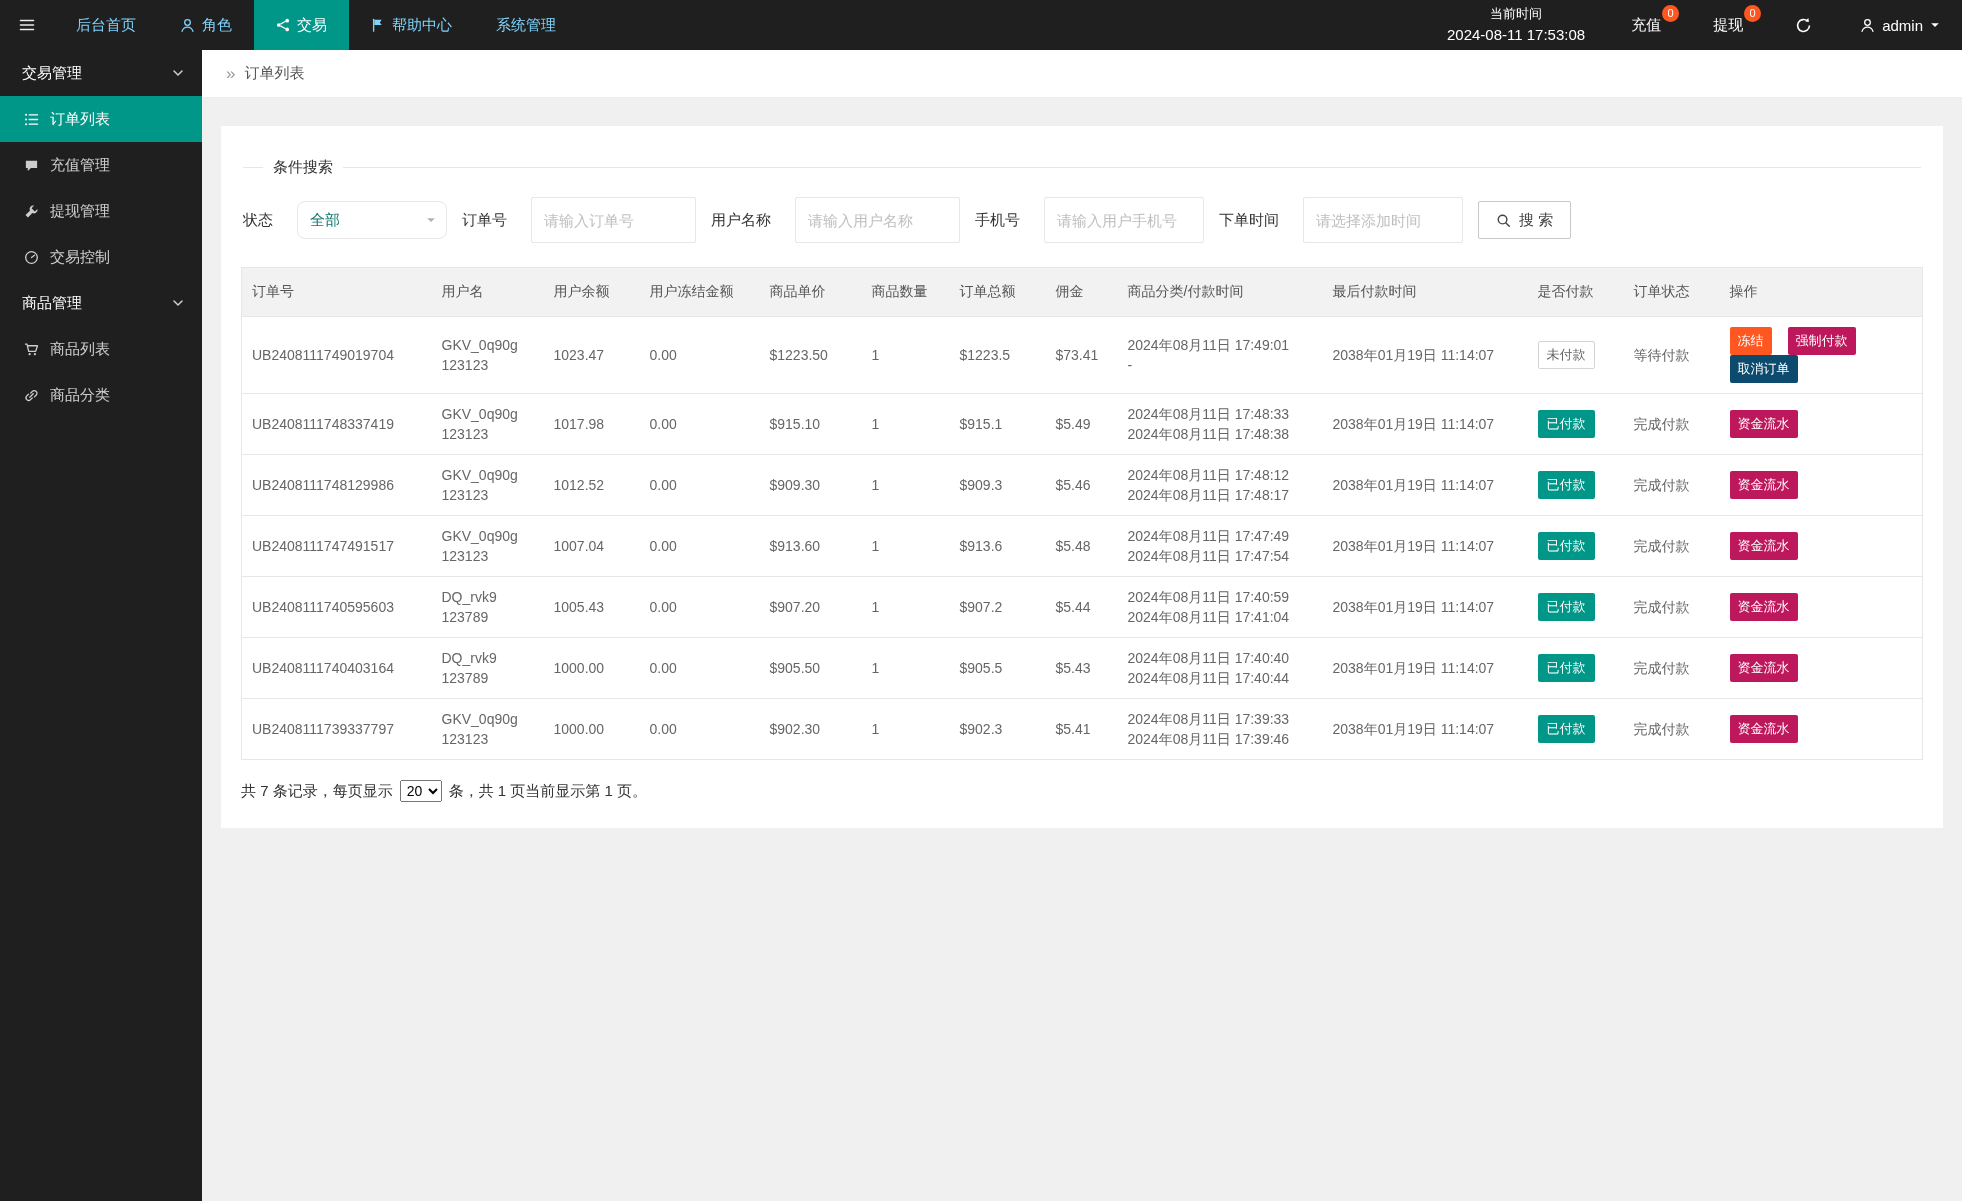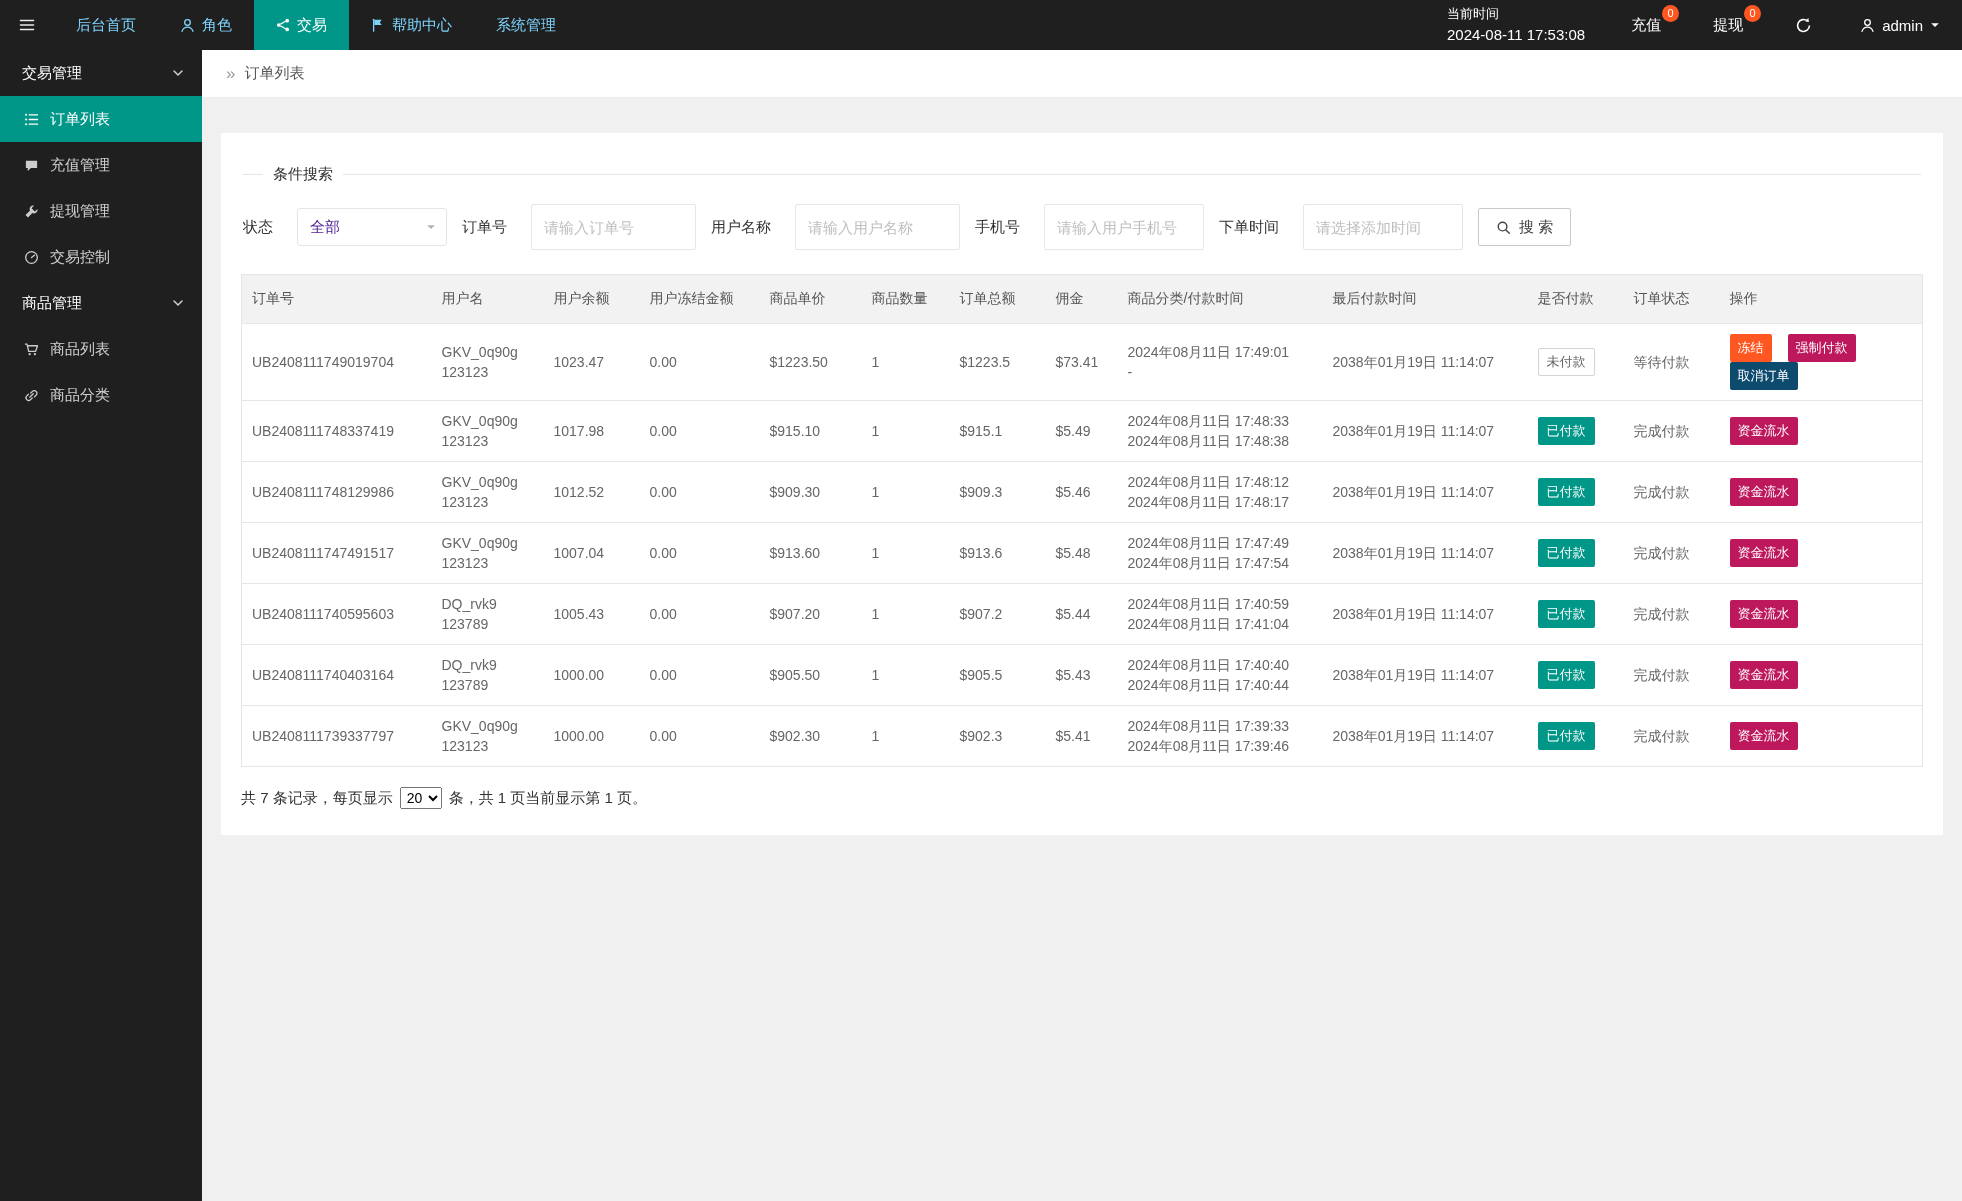--- a/index.html
+++ b/index.html
@@ -8,21 +8,21 @@
 
   
   .navbar { height:50px; background:#1f1f1f; display:flex; align-items:stretch; }
   .logo { width:202px; min-width:202px; display:flex; align-items:center; padding-left:18px; color:#fff; font-size:20px; font-weight:bold; }
   .logo-sup { font-size:10px; font-weight:normal; margin-left:3px; transform:translateY(-7px); }
   .nav-burger { width:54px; display:flex; align-items:center; justify-content:center; color:#ececec; cursor:pointer; }
   .nav-menu { display:flex; align-items:stretch; }
   .nav-item { display:flex; align-items:center; gap:7px; padding:0 22px; color:#7dd3fc; font-size:15px; cursor:pointer; }
   .nav-item.active { background:#009688; color:#fff; }
   .nav-right { margin-left:auto; display:flex; align-items:stretch; color:#fff; }
-  .time-block { display:flex; flex-direction:column; align-items:flex-start; justify-content:center; padding:0 20px; line-height:1.5; }
+  .time-block { display:flex; flex-direction:column; align-items:center; justify-content:center; padding:0 20px; line-height:1.5; }
   .time-label { font-size:13px; }
   .time-value { font-size:15px; }
   .nav-link { position:relative; display:flex; align-items:center; padding:0 26px; font-size:15px; cursor:pointer; }
   .nav-badge { position:absolute; top:5px; right:8px; background:#FF5722; color:#fff; font-size:11px; min-width:17px; height:17px; line-height:17px; border-radius:9px; text-align:center; padding:0 4px; }
   .admin-block { display:flex; align-items:center; gap:7px; padding:0 22px; font-size:15px; cursor:pointer; }
   .icon { display:inline-flex; align-items:center; justify-content:center; }
   .icon svg { display:block; }
 
   
   .layout { display:flex; height:1151px; }
@@ -32,30 +32,30 @@
   .side-item { height:46px; display:flex; align-items:center; gap:11px; padding-left:24px; color:rgba(255,255,255,.78); font-size:15px; cursor:pointer; }
   .side-item.active { background:#009688; color:#fff; }
   .main { flex:1; display:flex; flex-direction:column; overflow:hidden; }
 
   
   .breadcrumb { height:48px; background:#fff; display:flex; align-items:center; padding-left:24px; font-size:15px; gap:9px; border-bottom:1px solid #ededed; }
   .crumb-symbol { color:#999; font-size:17px; }
   .crumb-current { color:#555; }
 
   
-  .content { padding:35px 19px 0; }
+  .content { padding:28px 19px 0; }
   .card { background:#fff; padding:24px 20px 26px; }
 
   fieldset.search-field { border:0; border-top:1px solid #e6e6e6; padding:0; margin:8px 2px 0; }
   fieldset.search-field legend { margin-left:20px; padding:0 10px; font-size:15px; color:#333; }
 
   .search-row { display:flex; align-items:center; margin:20px 2px 24px; gap:15px; }
   .sgroup { display:flex; align-items:center; gap:24px; }
   .slabel { font-size:15px; color:#333; white-space:nowrap; }
-  .select-box { position:relative; width:150px; height:38px; border:1px solid #e6e6e6; border-radius:3px; background:#fff; display:flex; align-items:center; padding:0 28px 0 12px; font-size:15px; color:#4c1d95; cursor:pointer; }
+  .select-box { position:relative; width:150px; height:38px; border:1px solid #e6e6e6; border-radius:8px; background:#fff; display:flex; align-items:center; padding:0 28px 0 12px; font-size:15px; color:#0f766e; cursor:pointer; }
   .select-caret { position:absolute; right:10px; top:50%; transform:translateY(-50%); color:#b0b0b0; }
   .sinput { height:46px; border:1px solid #e6e6e6; border-radius:2px; padding:0 12px; font-size:15px; color:#333; width:165px; outline:none; font-family:inherit; background:#fff; }
   .sinput::placeholder { color:#bfbfbf; }
   .sinput.w-sm { width:160px; }
   .search-btn { height:38px; display:flex; align-items:center; gap:8px; padding:0 17px; background:#fff; border:1px solid #c9c9c9; border-radius:2px; font-size:15px; color:#444; cursor:pointer; font-family:inherit; }
 
   
   table.orders { width:100%; border-collapse:collapse; table-layout:fixed; font-size:14px; color:#666; border:1px solid #e6e6e6; }
   .orders col.c1{width:190px}.orders col.c2{width:112px}.orders col.c3{width:96px}.orders col.c4{width:120px}
   .orders col.c5{width:102px}.orders col.c6{width:88px}.orders col.c7{width:96px}.orders col.c8{width:72px}

